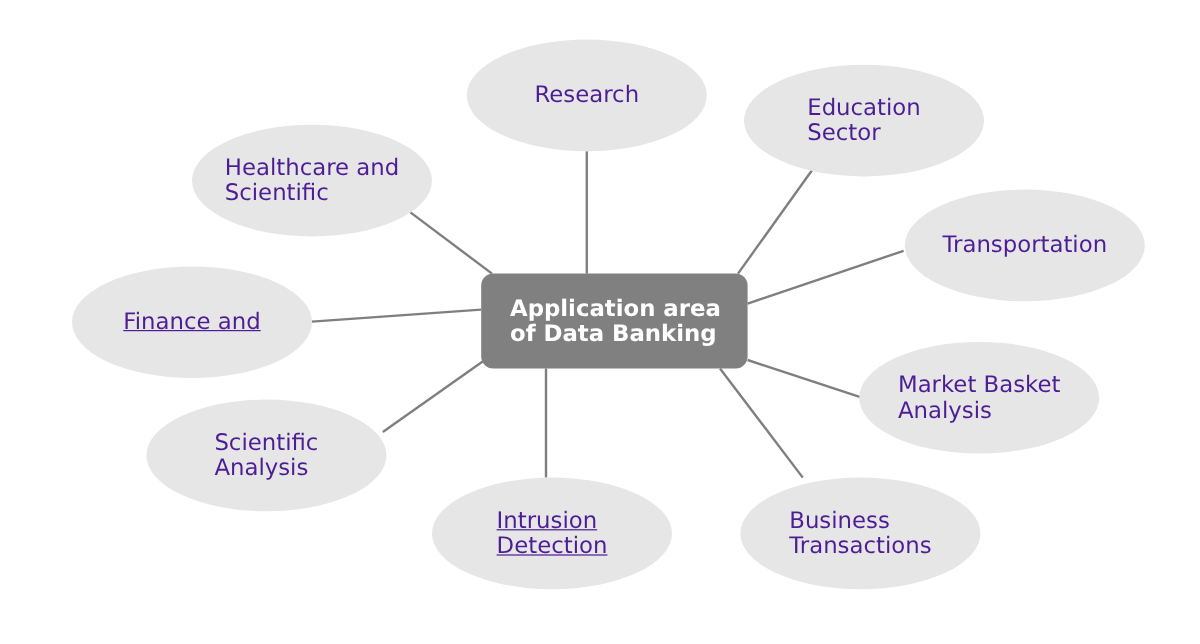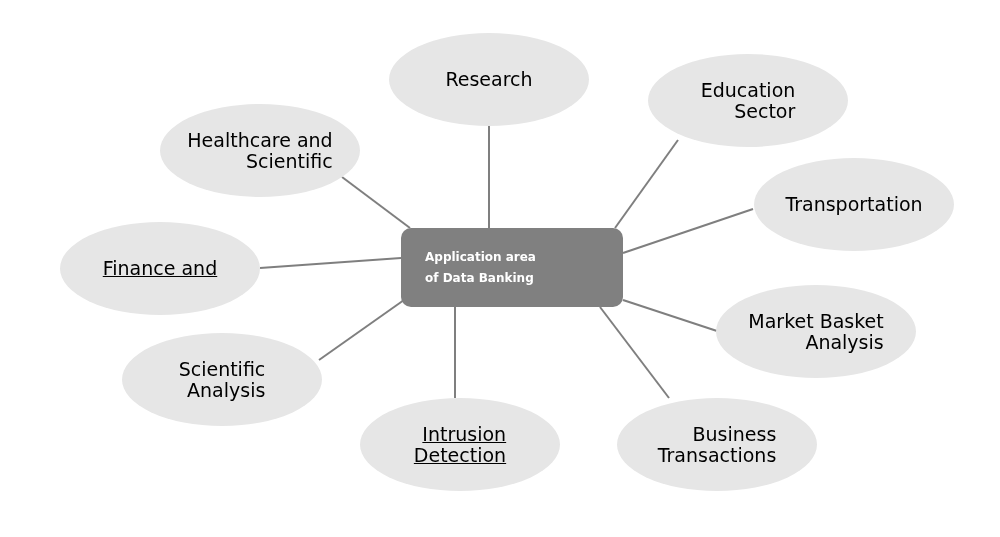--- a/index.html
+++ b/index.html
@@ -1,27 +1,27 @@
 <!DOCTYPE html>
 <html><head>
 <meta charset="utf-8">
 <style>
   html, body { margin:0; padding:0; background:#ffffff; }
   body { width:1000px; height:537px; position:relative; overflow:hidden; font-family:"DejaVu Sans", "Liberation Sans", sans-serif; }
   svg.links { position:absolute; left:0; top:0; width:1000px; height:537px; }
   .node {
     position:absolute; background:#e6e6e6; border-radius:50%;
-    display:flex; align-items:center; justify-content:center; text-align:right;
-    color:#000000; font-size:19px; line-height:21px;
+    display:flex; align-items:center; justify-content:center; text-align:left;
+    color:#4c1d95; font-size:19px; line-height:21px;
   }
   .node span { display:block; }
   .center {
     position:absolute; left:401px; top:228px; width:222px; height:79px;
     background:#808080; border-radius:10px; color:#ffffff;
-    font-weight:bold; font-size:12px; line-height:21px;
+    font-weight:bold; font-size:19px; line-height:21px;
     display:flex; flex-direction:column; justify-content:center; padding-left:24px; box-sizing:border-box;
   }
 </style>
 </head>
 <body>
 
 <svg class="links">
   <g stroke="#7f7f7f" stroke-width="2" fill="none">
     <line x1="489" y1="126" x2="489" y2="228"></line>
     <line x1="678" y1="140" x2="615" y2="228"></line>
@@ -39,21 +39,21 @@
   <span>Application area</span>
   <span>of Data Banking</span>
 </div>
 
 <div class="node" style="left:389px;top:33px;width:200px;height:93px;">
   <div>
       <span>Research</span>
     </div>
 </div>
 
-<div class="node" style="left:648px;top:54px;width:200px;height:93px;">
+<div class="node" style="left:620px;top:54px;width:200px;height:93px;">
   <div>
     <span>Education</span>
     <span>Sector</span>
   </div>
 </div>
 
 <div class="node" style="left:754px;top:158px;width:200px;height:93px;">
   <div>
       <span>Transportation</span>
     </div>

